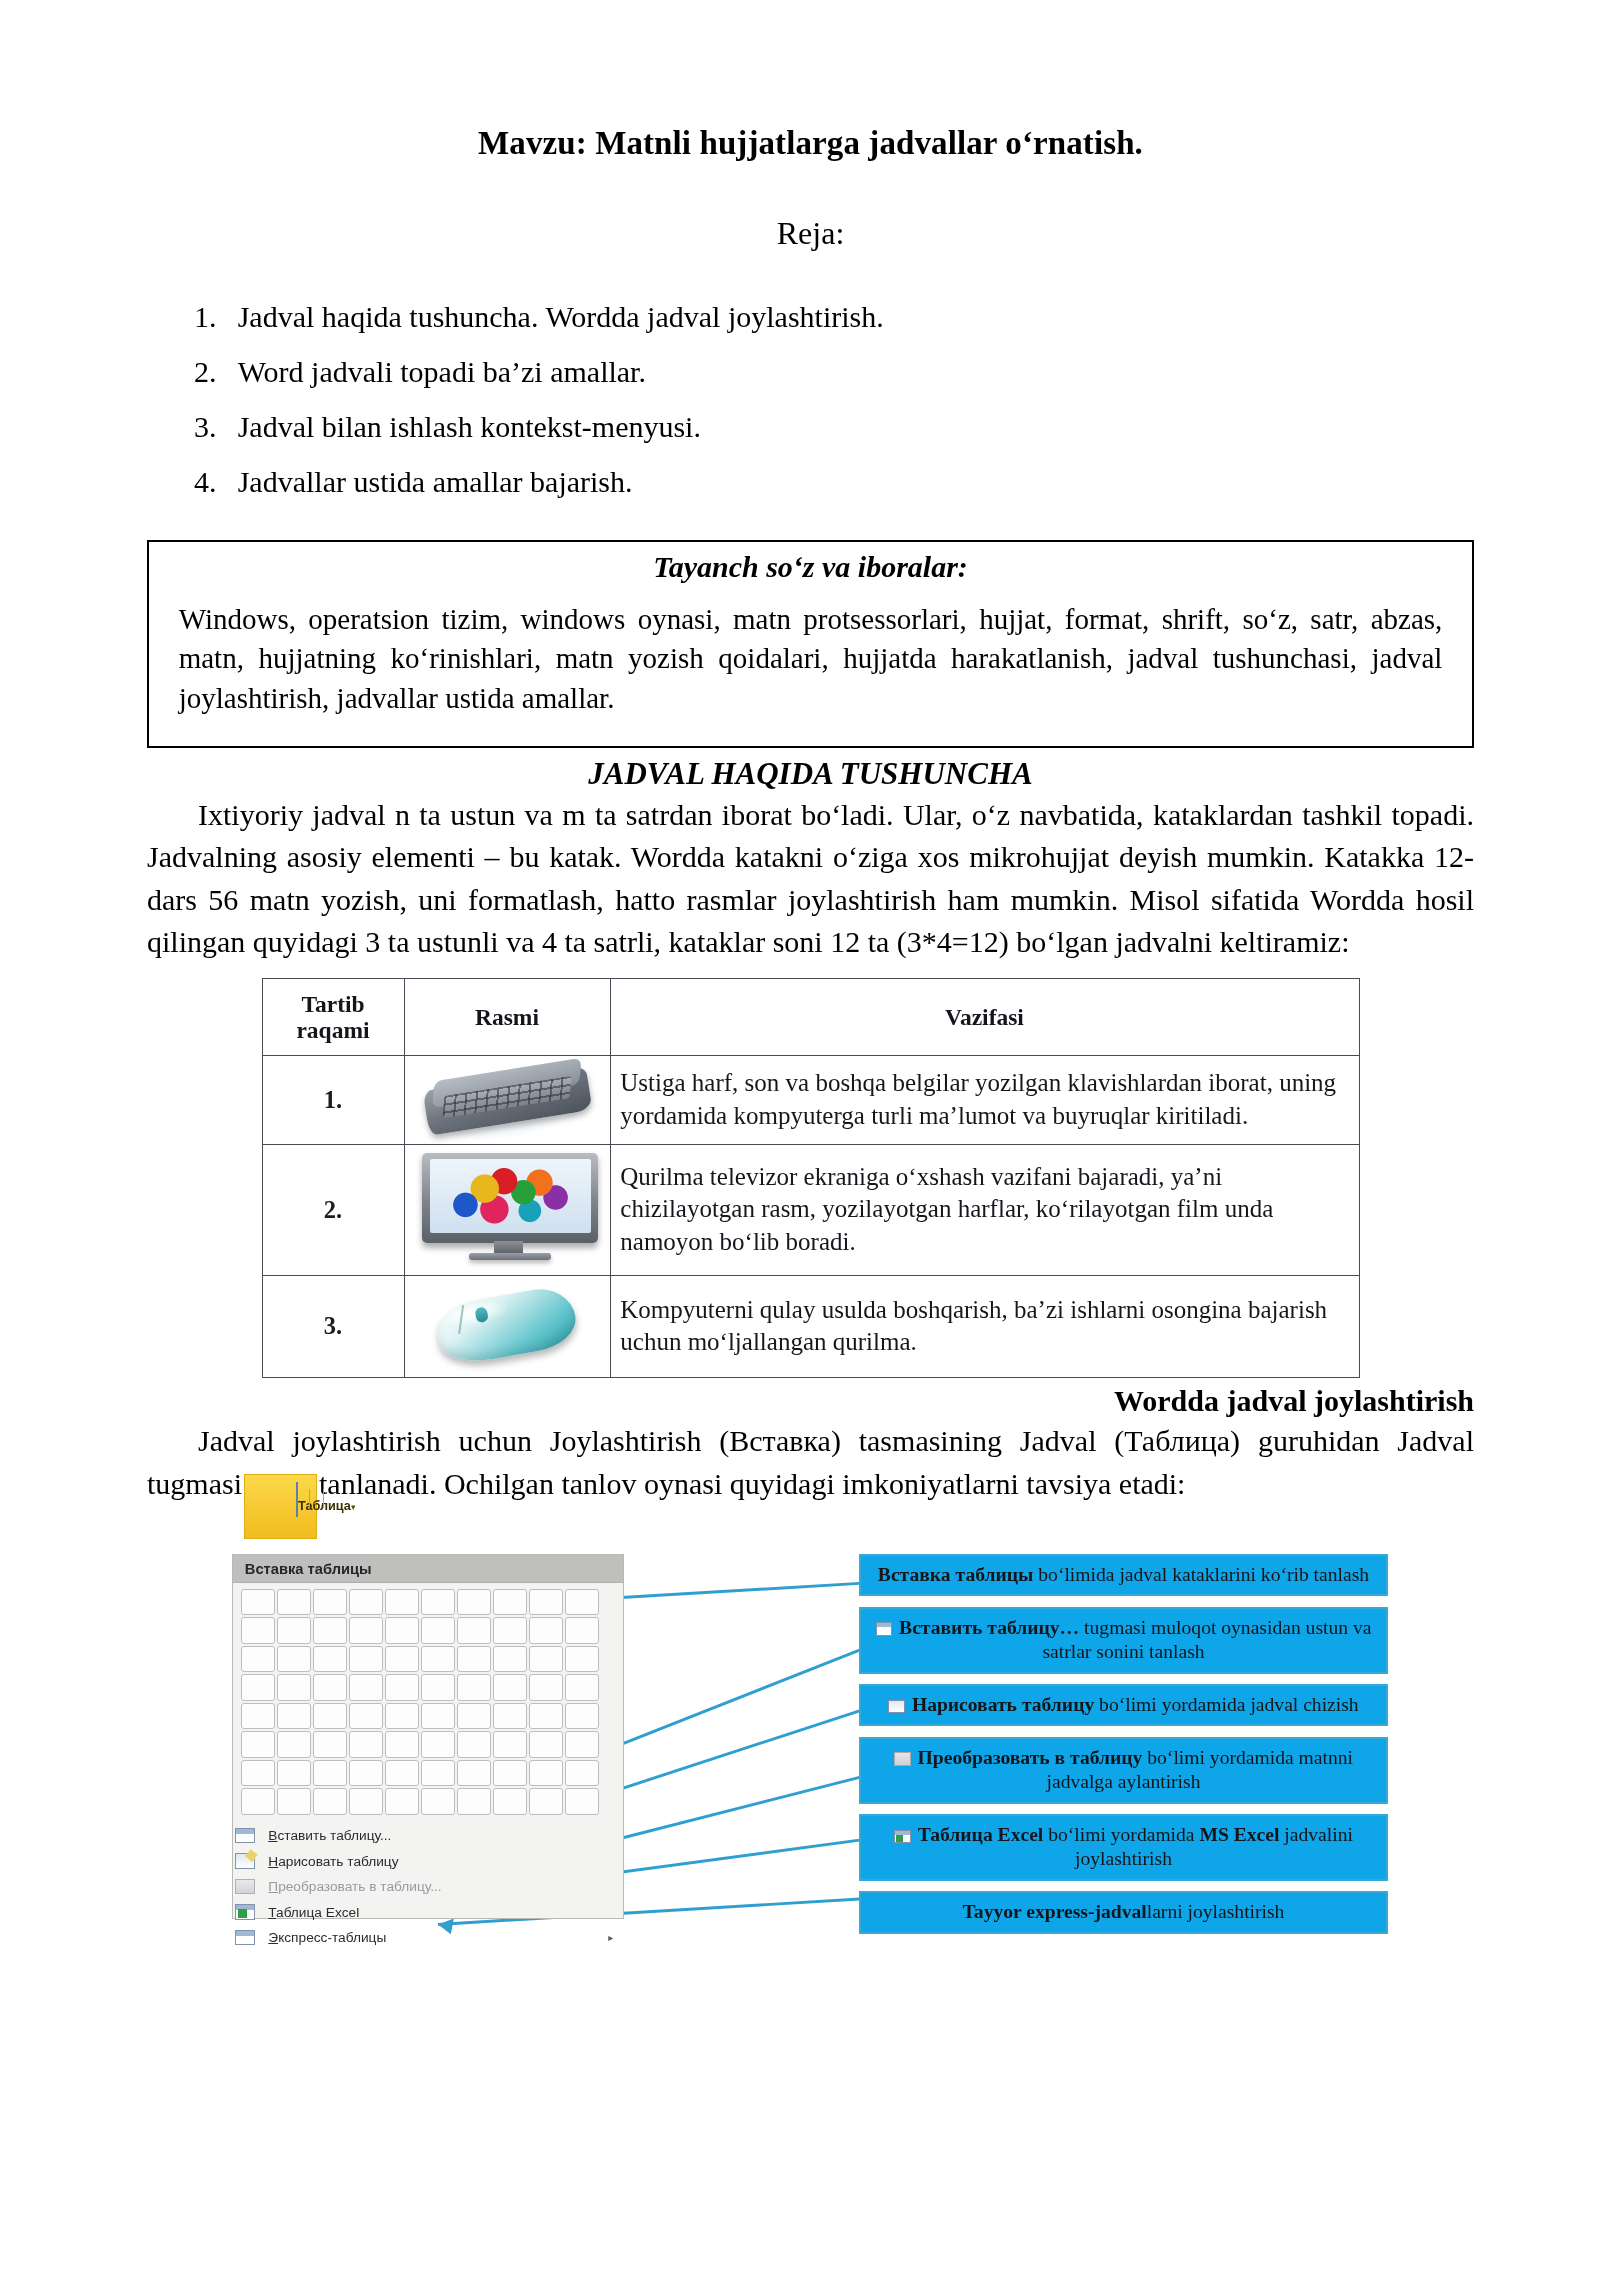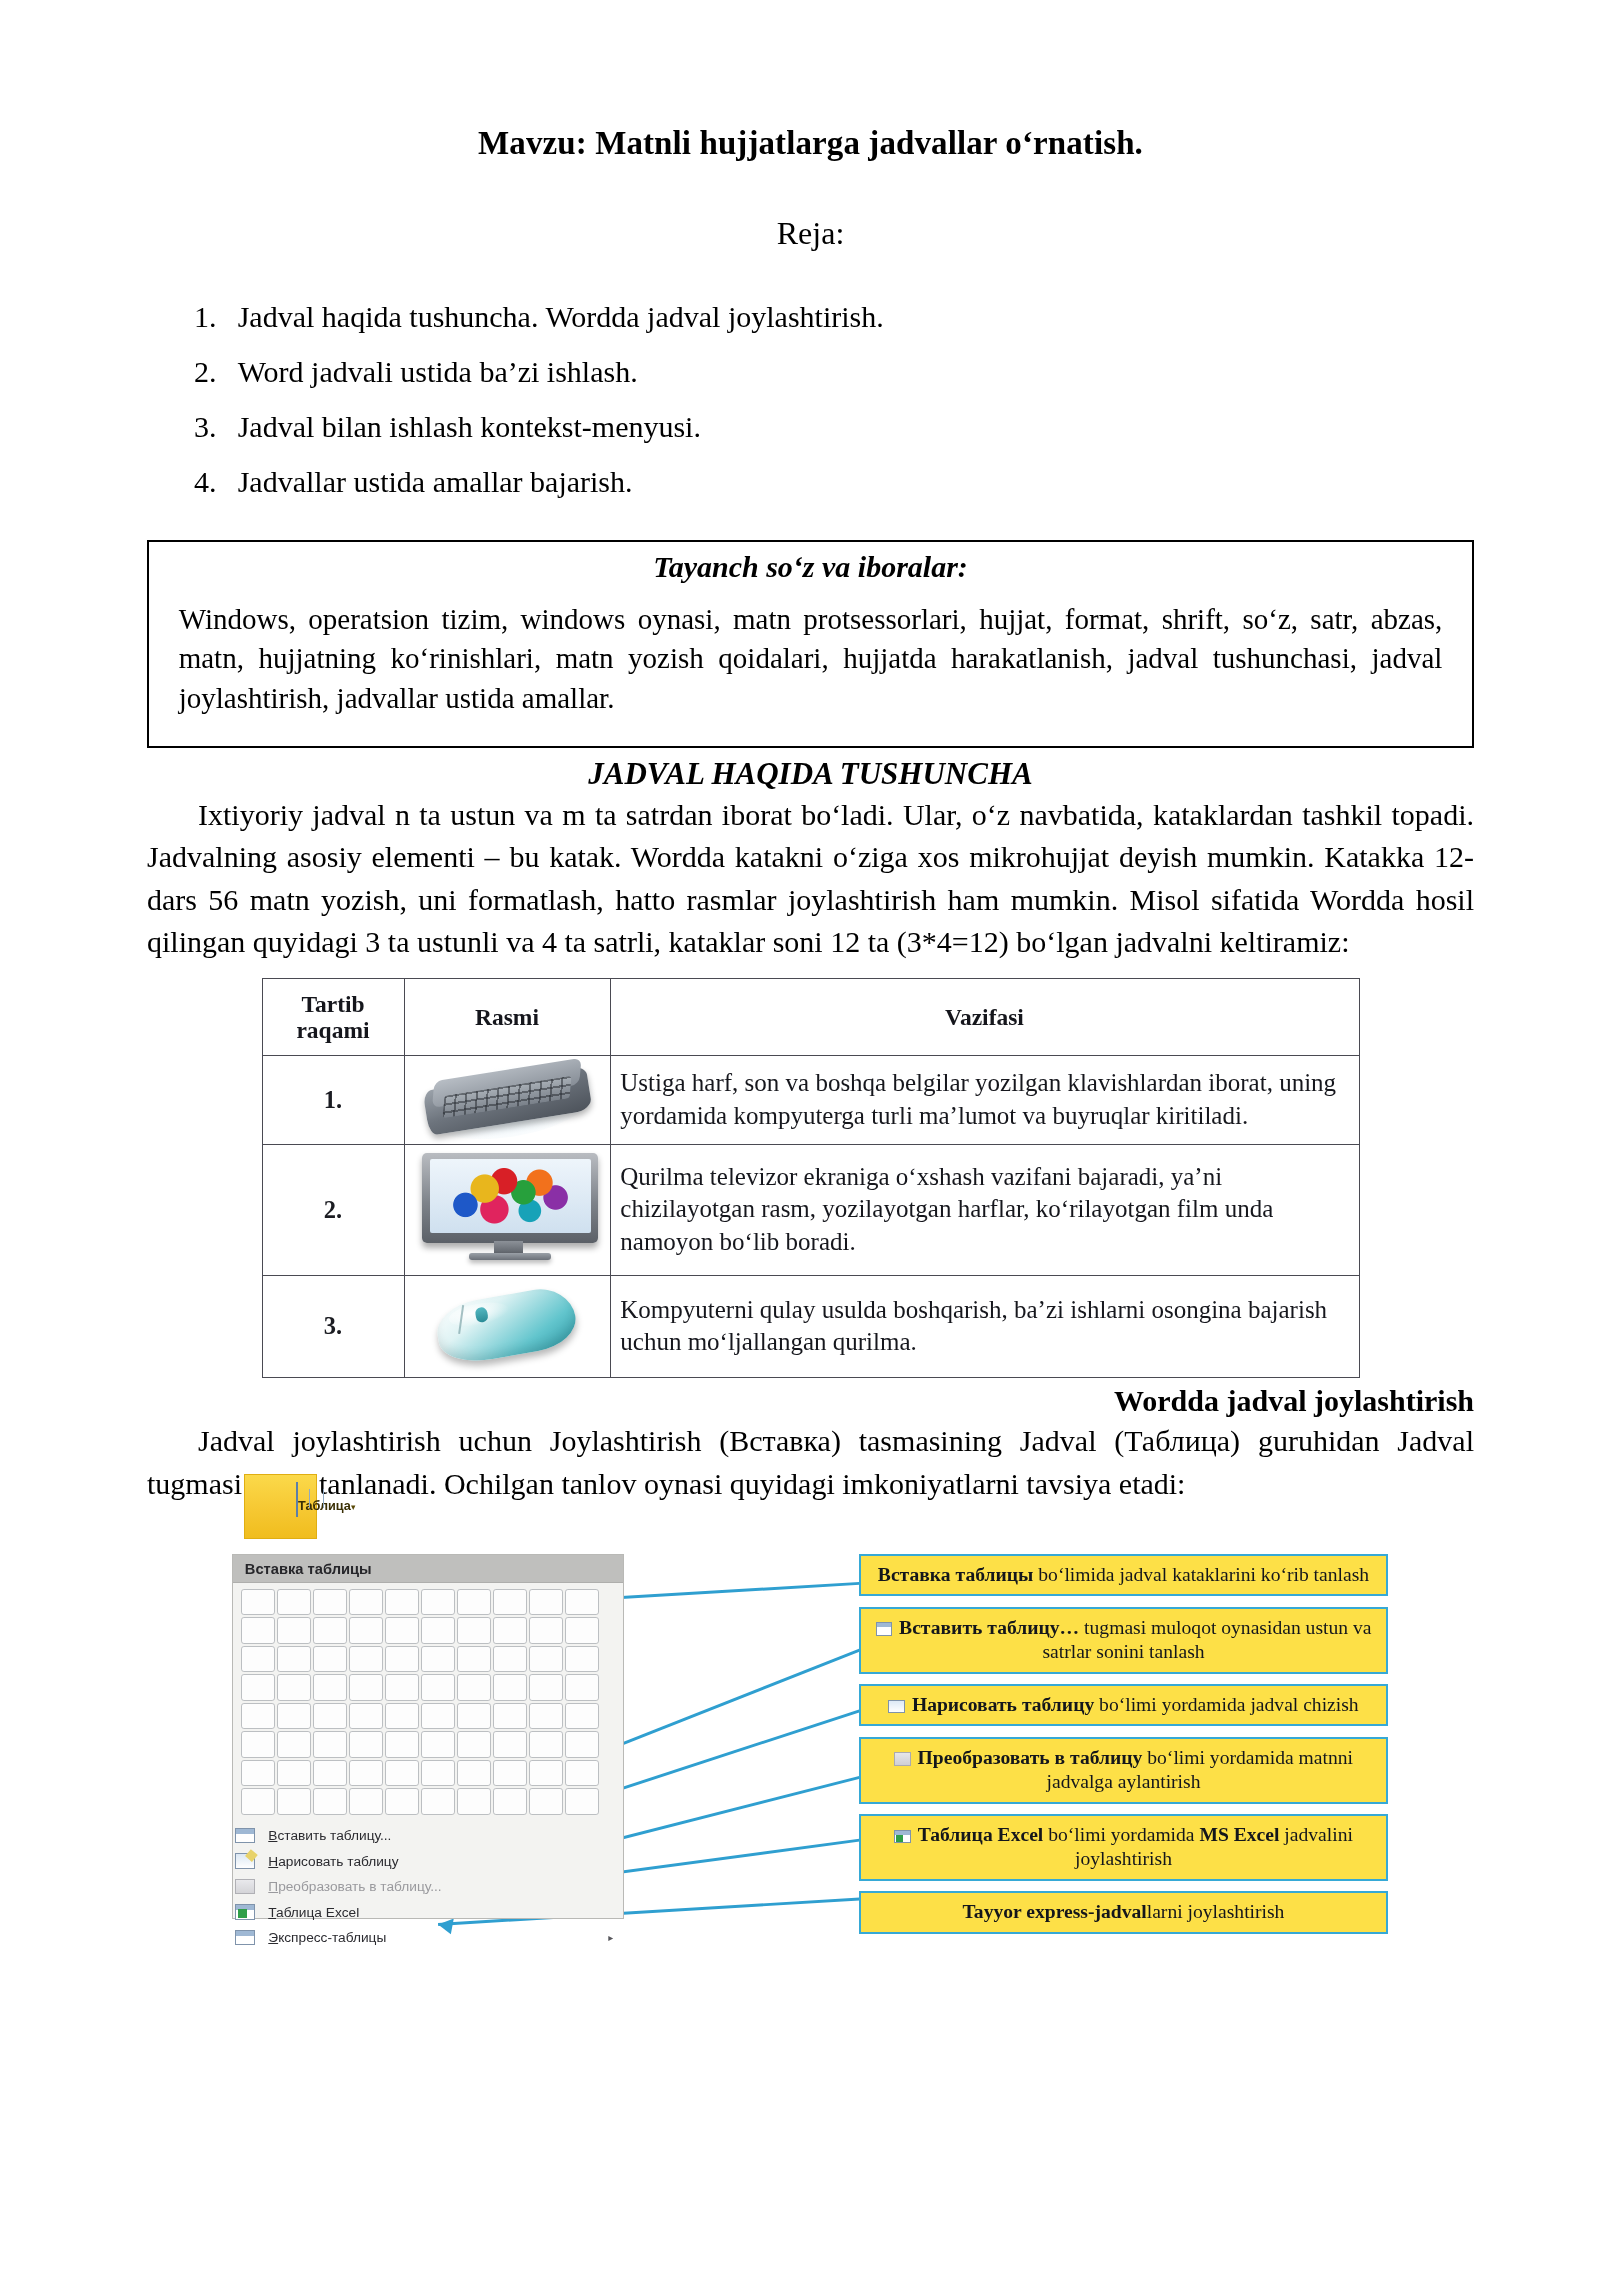--- a/index.html
+++ b/index.html
@@ -387,21 +387,21 @@
     color: #55555a;
   }
 
   .callouts {
     position: absolute;
     left: 627px; top: 0;
     width: 529px;
   }
   .callout {
     border: 2.9px solid #36a9d6;
-    background: #fde047;
+    background: #0ea5e9;
     box-sizing: border-box;
     margin-bottom: 10.8px;
     padding: 6.9px 9.8px;
     text-align: center;
     font-family: "Liberation Serif", "DejaVu Serif", serif;
     font-size: 19.6px;
     line-height: 1.24;
     color: #14161b;
   }
   .callout b { font-weight: bold; }
@@ -426,21 +426,21 @@
 <body>
 
 <div class="page">
 
   <h1 class="doc-title">Mavzu: Matnli hujjatlarga jadvallar o‘rnatish.</h1>
 
   <p class="reja-label">Reja:</p>
 
   <ol class="reja-list">
     <li>Jadval haqida tushuncha. Wordda jadval joylashtirish.</li>
-    <li>Word jadvali ustida ba’zi ishlash.</li>
+    <li>Word jadvali topadi ba’zi amallar.</li>
     <li>Jadval bilan ishlash kontekst-menyusi.</li>
     <li>Jadvallar ustida amallar bajarish.</li>
   </ol>
 
   <div class="keyword-box">
     <div class="keyword-title">Tayanch so‘z va iboralar:</div>
     <div class="keyword-body">Windows, operatsion tizim, windows oynasi, matn protsessorlari, hujjat, format, shrift, so‘z, satr, abzas, matn, hujjatning ko‘rinishlari, matn yozish qoidalari, hujjatda harakatlanish, jadval tushunchasi, jadval joylashtirish, jadvallar ustida amallar.</div>
   </div>
 
   <h2 class="section-heading">JADVAL HAQIDA TUSHUNCHA</h2>

